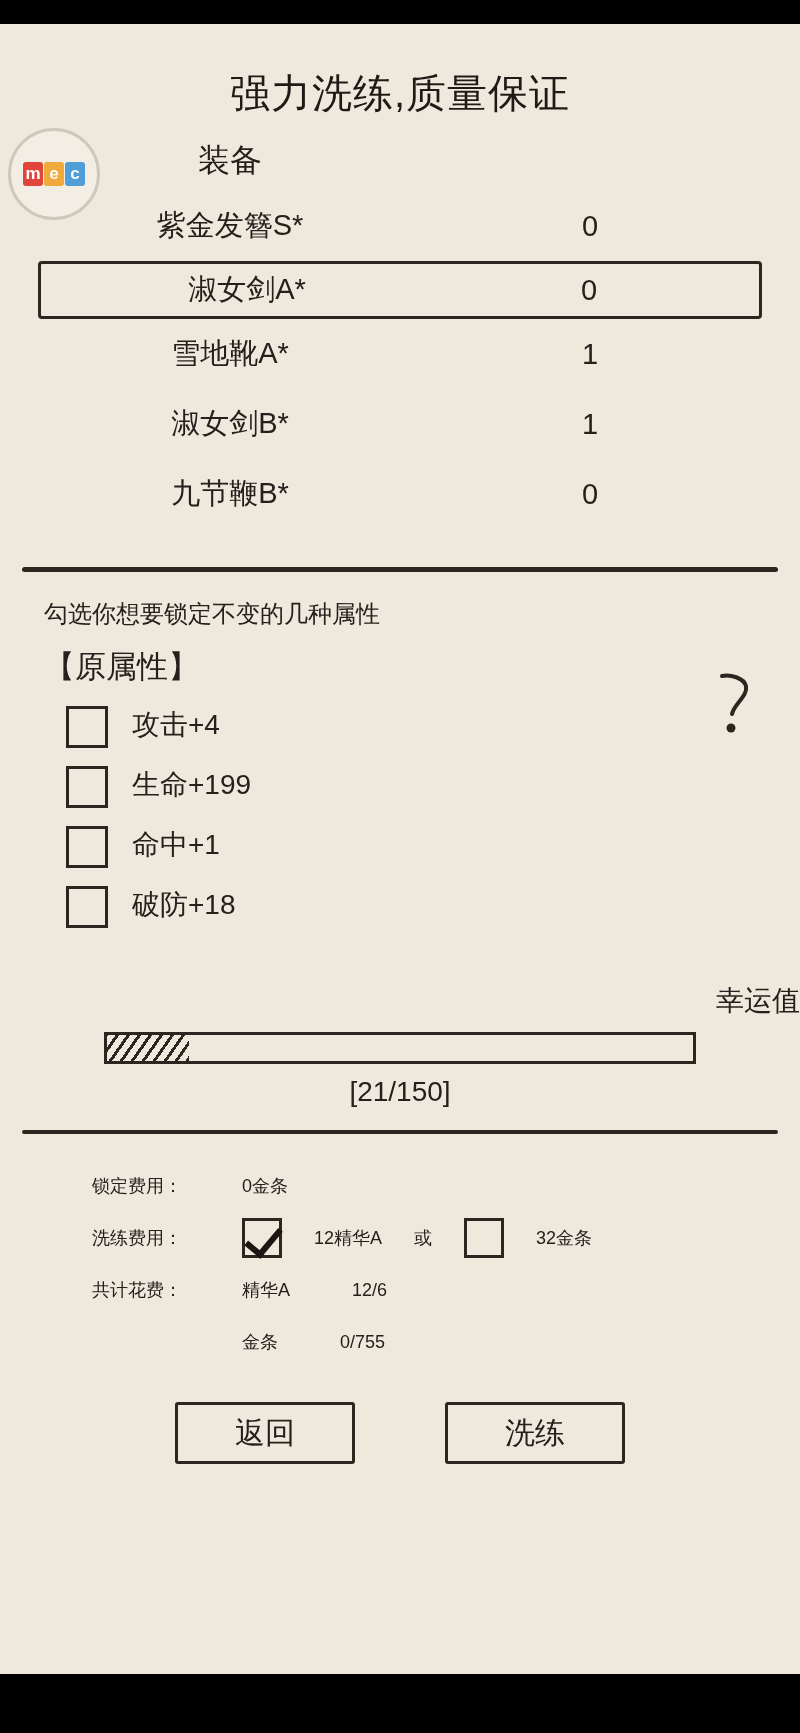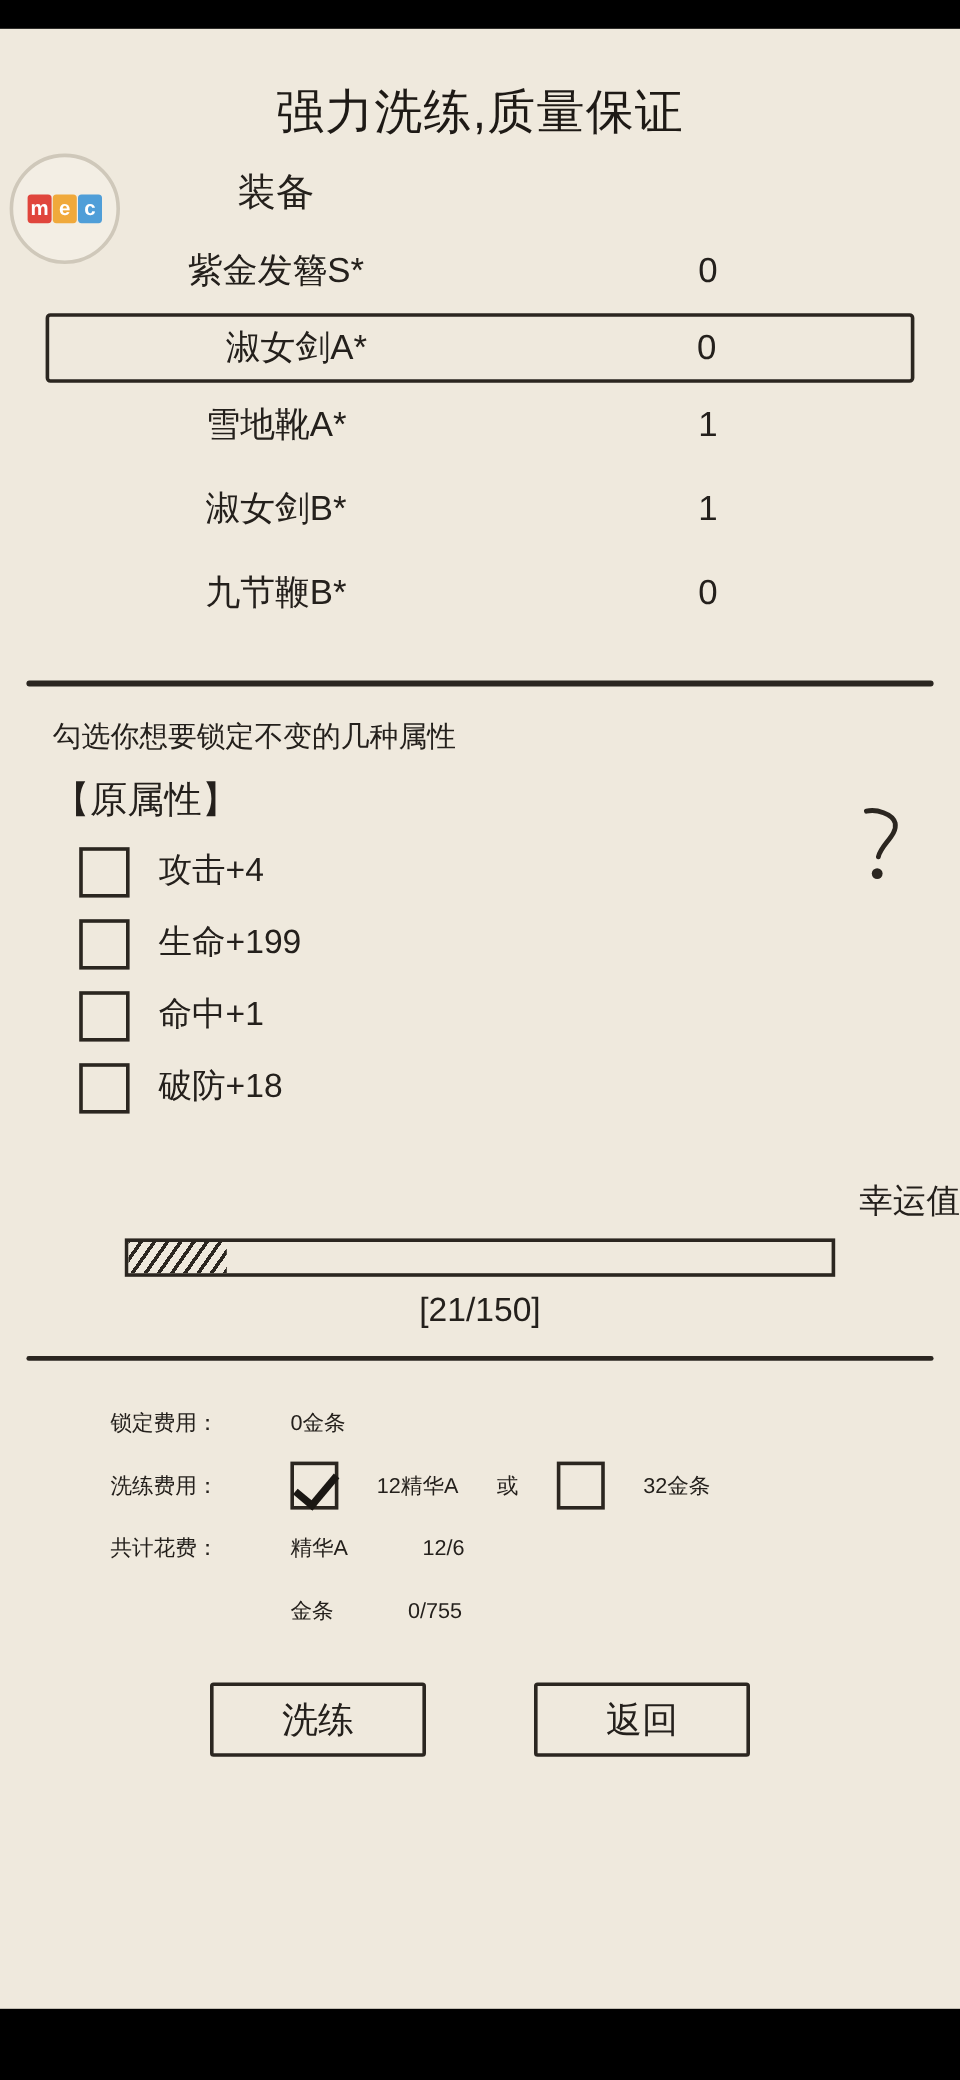--- a/index.html
+++ b/index.html
@@ -345,18 +345,18 @@
         <div class="cost-val total-b">12/6</div>
       </div>
       <div class="cost-line">
         <div class="cost-label"></div>
         <div class="cost-val total-a">金条</div>
         <div class="cost-val total-b">0/755</div>
       </div>
     </div>
 
     <div class="buttons">
+      <div class="btn">返回</div>
       <div class="btn">洗练</div>
-      <div class="btn">返回</div>
     </div>
 
   </div>
 </div>
 
 </body></html>

